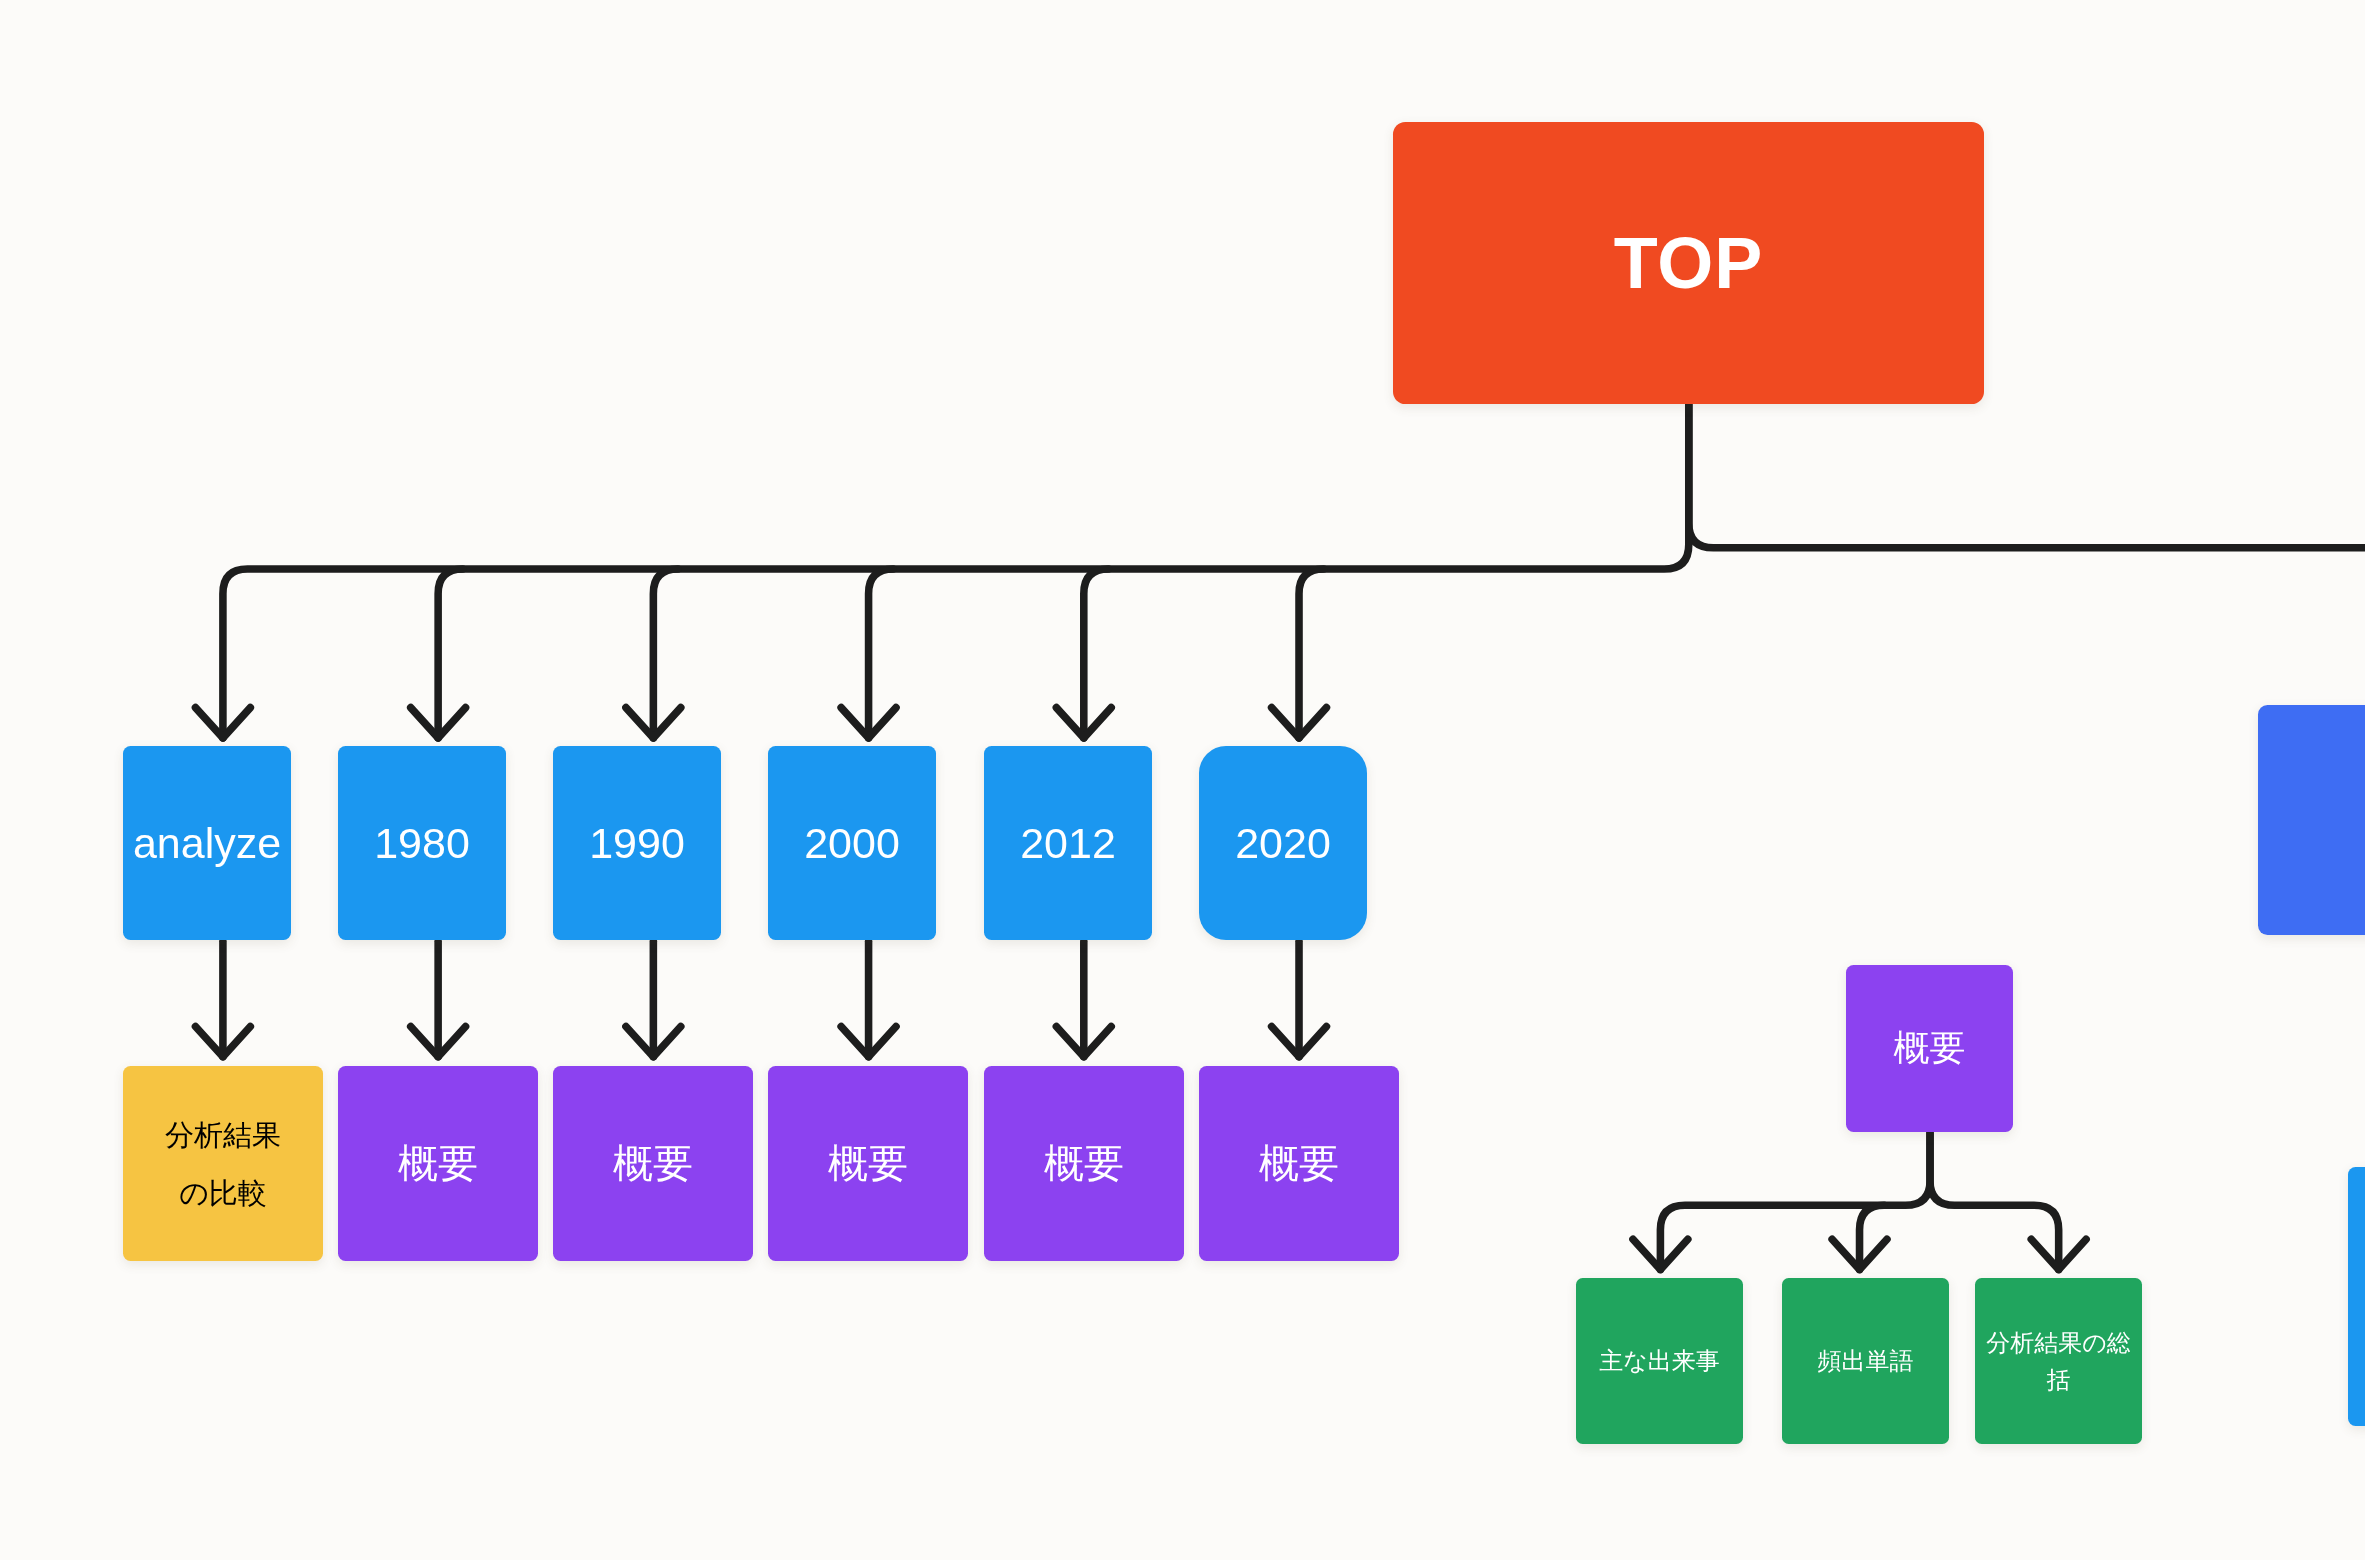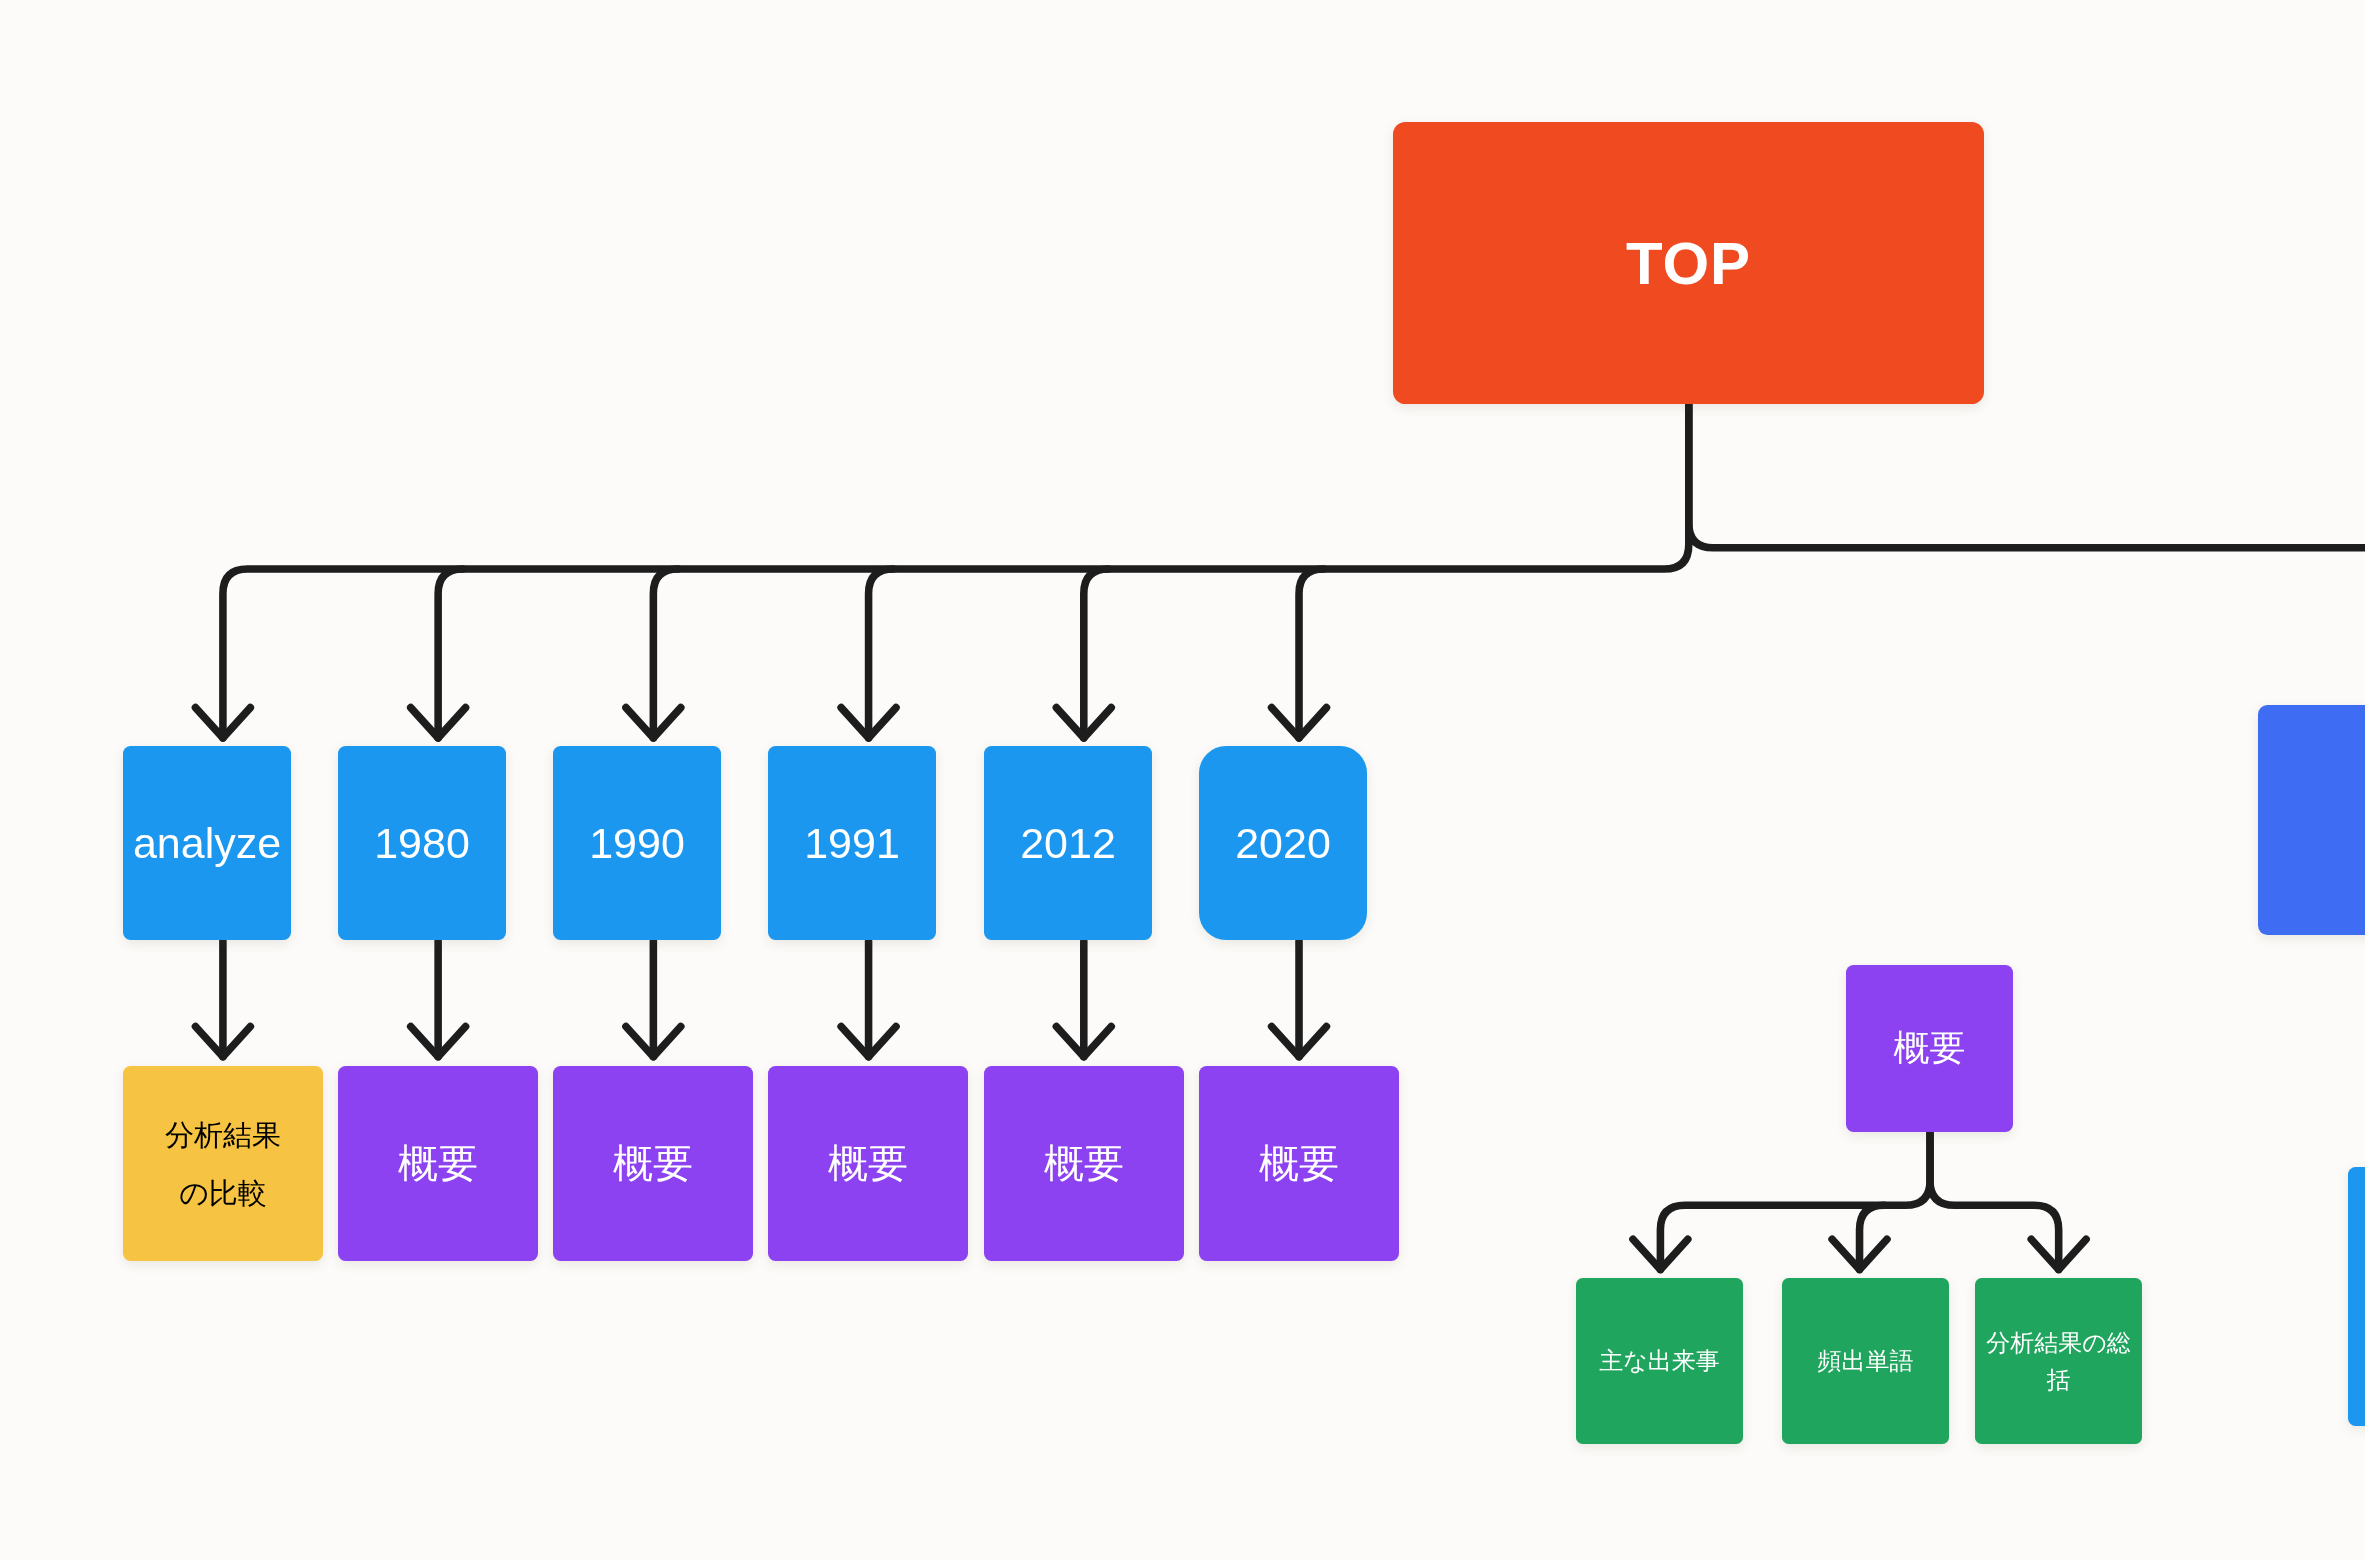--- a/index.html
+++ b/index.html
@@ -20,21 +20,21 @@
     display:flex;align-items:center;justify-content:center;
     text-align:center;color:#FFFFFF;
     box-shadow:0 3.8px 10.4px rgba(80,65,40,0.10);
     box-sizing:border-box;
   }
   .node .label{display:block;}
   
   .node-top{
     left:1393px;top:122px;width:591px;height:282px;
     background:#F04A21;border-radius:12.3px;
-    font-size:60px;font-weight:700;letter-spacing:0.9px;
+    font-size:72px;font-weight:700;letter-spacing:0.9px;
   }
   
   .lv1{top:746px;width:168px;height:194px;background:#1B97F0;border-radius:7.6px;font-size:43px;}
   .lv1-0{left:123px;}  .lv1-1{left:338px;}  .lv1-2{left:553px;}
   .lv1-3{left:768px;} .lv1-4{left:984px;} .lv1-5{left:1199px;border-radius:27px;}
   
   .lv2{top:1066px;width:200px;height:195px;border-radius:7.6px;}
   .lv2-yellow{background:#F6C442;color:#000000;font-size:29px;line-height:2.0;}
   .lv2-yellow .label{max-width:128px;word-break:break-all;}
   .lv2-purple{background:#8C42F0;font-size:40px;}
@@ -117,21 +117,21 @@
   <div class="node lv1 lv1-0">
     <span class="label">analyze</span>
   </div>
   <div class="node lv1 lv1-1">
     <span class="label">1980</span>
   </div>
   <div class="node lv1 lv1-2">
     <span class="label">1990</span>
   </div>
   <div class="node lv1 lv1-3">
-    <span class="label">1991</span>
+    <span class="label">2000</span>
   </div>
   <div class="node lv1 lv1-4">
     <span class="label">2012</span>
   </div>
   <div class="node lv1 lv1-5">
     <span class="label">2020</span>
   </div>
 
   <div class="node lv2 lv2-yellow lv1-0">
     <span class="label">分析結果の比較</span>

